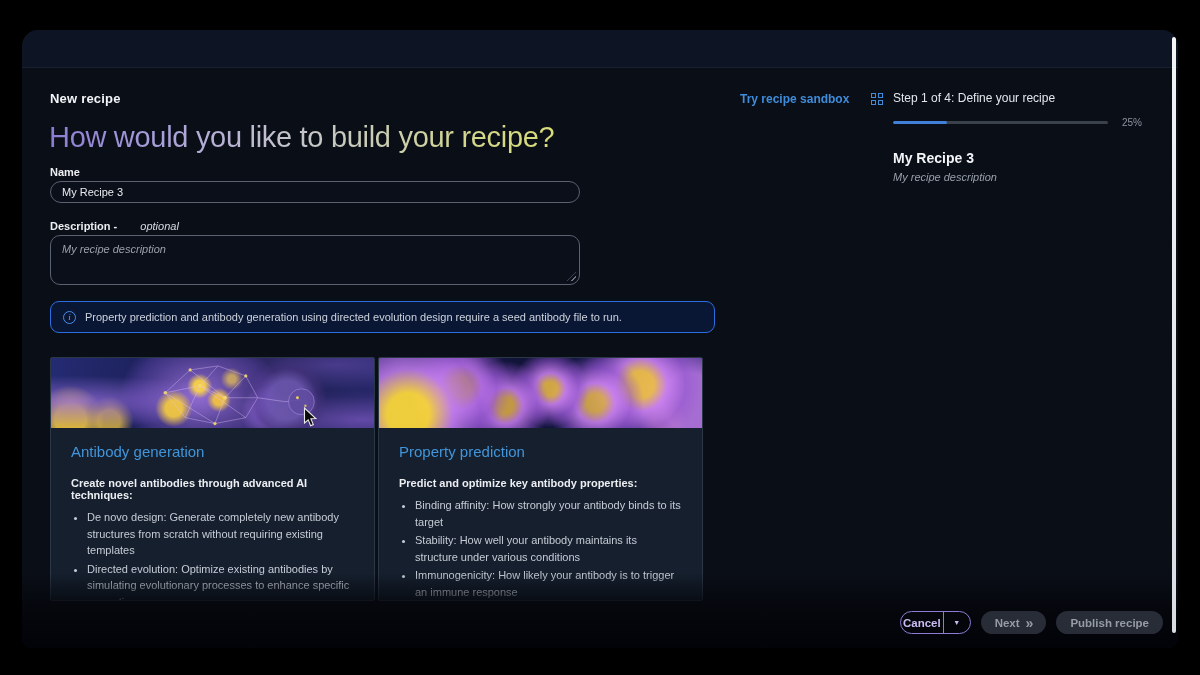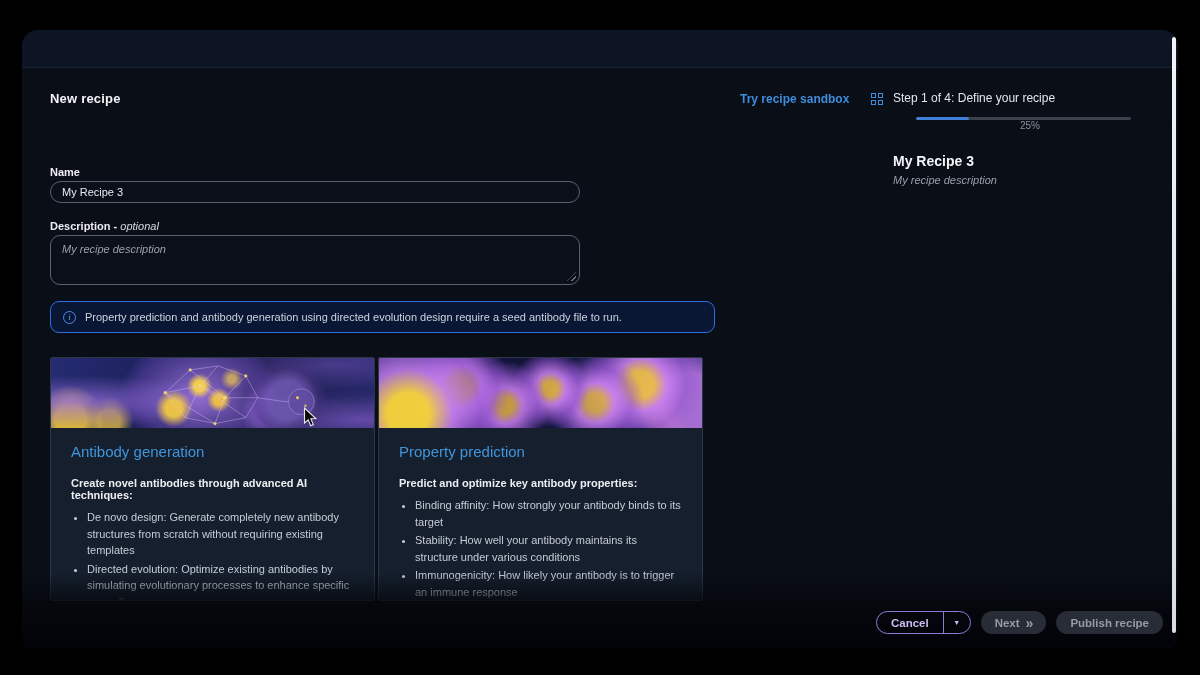--- a/index.html
+++ b/index.html
@@ -16,34 +16,34 @@
                 color:#f2f4f7; letter-spacing:.2px; }
 
   .sandbox-link { position:absolute; left:718px; top:62px; display:flex; align-items:center;
                   gap:22px; color:#3f8cda; font-size:12px; font-weight:bold; cursor:pointer; }
   .grid-icon { display:inline-grid; grid-template-columns:5px 5px; grid-auto-rows:5px; gap:2px; }
   .grid-icon i { width:5px; height:5px; border:1.5px solid #3f8cda; display:block; }
 
   
   .sidebar { position:absolute; left:871px; top:61px; width:260px; }
   .step-label { font-size:12px; color:#e3e7ec; }
-  .progress-row { display:flex; align-items:center; margin-top:12px;flex-direction:column; }
+  .progress-row { display:flex; align-items:center; margin-top:12px; }
   .progress-track { width:215px; height:3px; background:#3a414b; border-radius:2px; overflow:hidden; }
   .progress-fill { height:100%; background:#4080d8; border-radius:2px; }
   .progress-pct { font-size:10px; color:#8d939e; margin-left:14px; }
   .side-name { font-size:14px; font-weight:bold; color:#f2f4f7; margin-top:22px; }
   .side-desc { font-size:11px; font-style:italic; color:#98a0ab; margin-top:5px; }
 
   .h1 { position:absolute; left:27px; top:91px; font-size:29px; font-weight:300;
         letter-spacing:-0.3px; width:fit-content;
         background:linear-gradient(90deg,#8a7cd2 0%,#a9a0da 22%,#c3c2cf 45%,#c9ccba 62%,#d4d88a 85%,#d8dc78 100%);
         -webkit-background-clip:text; background-clip:text; color:transparent; }
 
   .field-label { position:absolute; font-size:11px; font-weight:bold; color:#eceef2; }
-  .lbl-optional { font-weight:normal; font-style:italic; color:#d7dbe1; }
+  .lbl-optional { font-weight:normal; font-style:italic; color:#d7dbe1;margin-left:20px; }
 
   .name-input { position:absolute; left:28px; top:151px; width:530px; height:22px;
                 background:#0b0f19; border:1px solid #5a6170; border-radius:11px;
                 color:#e9ebef; font-size:11px; padding:0 11px; outline:none;
                 font-family:"Liberation Sans", sans-serif; }
 
   .desc-wrap { position:absolute; left:28px; top:205px; width:530px; height:50px; }
   .desc-input { width:100%; height:100%; background:#0b0f19; border:1px solid #5a6170;
                 border-radius:10px; color:#e9ebef; font-size:11px; padding:7px 11px;
                 resize:none; outline:none; font-family:"Liberation Sans", sans-serif; }
@@ -96,21 +96,21 @@
   .card ul { margin:8px 0 0 16px; }
   .card li { font-size:11px; color:#c6ccd6; line-height:1.5; margin-bottom:2px; }
 
   .bottom-fade { position:absolute; left:0; right:0; bottom:0; height:75px; pointer-events:none;
                  background:linear-gradient(180deg, rgba(4,6,11,0) 0%, rgba(4,6,11,.88) 45%, #020309 100%); }
 
   .footer-actions { position:absolute; top:581px; right:15px; display:flex; gap:10px; align-items:center; }
   .btn { height:23px; border-radius:12px; display:flex; align-items:center; font-size:11.5px;
          font-weight:bold; cursor:pointer; }
   .btn-cancel { border:1px solid #8e7bd4; color:#cbbcf2; background:transparent; overflow:hidden; }
-  .btn-cancel .seg-label { padding:0 14px; height:100%; display:flex; align-items:center; }
+  .btn-cancel .seg-label { padding:0 2px; height:100%; display:flex; align-items:center; }
   .btn-cancel .seg-div { width:1px; height:100%; background:#8e7bd4; }
   .btn-cancel .seg-caret { width:26px; height:100%; display:flex; align-items:center; justify-content:center; font-size:7px; }
   .btn-dim { background:#272c36; color:#969ca7; padding:0 14px; gap:6px; }
   .chevrons { font-size:14px; line-height:1; letter-spacing:-1px; }
 
   .scrollbar { position:absolute; left:1150px; top:7px; width:4px; height:596px;
                background:linear-gradient(180deg,#f2f4f6,#d9dde3); border-radius:3px; cursor:pointer; }
 
   .cursor { position:absolute; left:303px; top:407px; pointer-events:none; z-index:50; }
 </style>
@@ -137,20 +137,21 @@
     <div class="progress-row">
       <div class="progress-track">
         <div class="progress-fill" style="width: 25%;"></div>
       </div>
       <div class="progress-pct">25%</div>
     </div>
     <div class="side-name">My Recipe 3</div>
     <div class="side-desc">My recipe description</div>
   </div>
 
+  <h1 class="h1">How would you like to build your recipe?</h1>
 
   <div class="field-label" style="left:28px; top:136px;">Name</div>
   <input class="name-input" type="text" value="My Recipe 3" style="">
 
   <div class="field-label" style="left:28px; top:190px;">
     <span>Description -</span>
     <span class="lbl-optional">optional</span>
   </div>
   <div class="desc-wrap">
     <textarea class="desc-input" placeholder="My recipe description" style=""></textarea>

